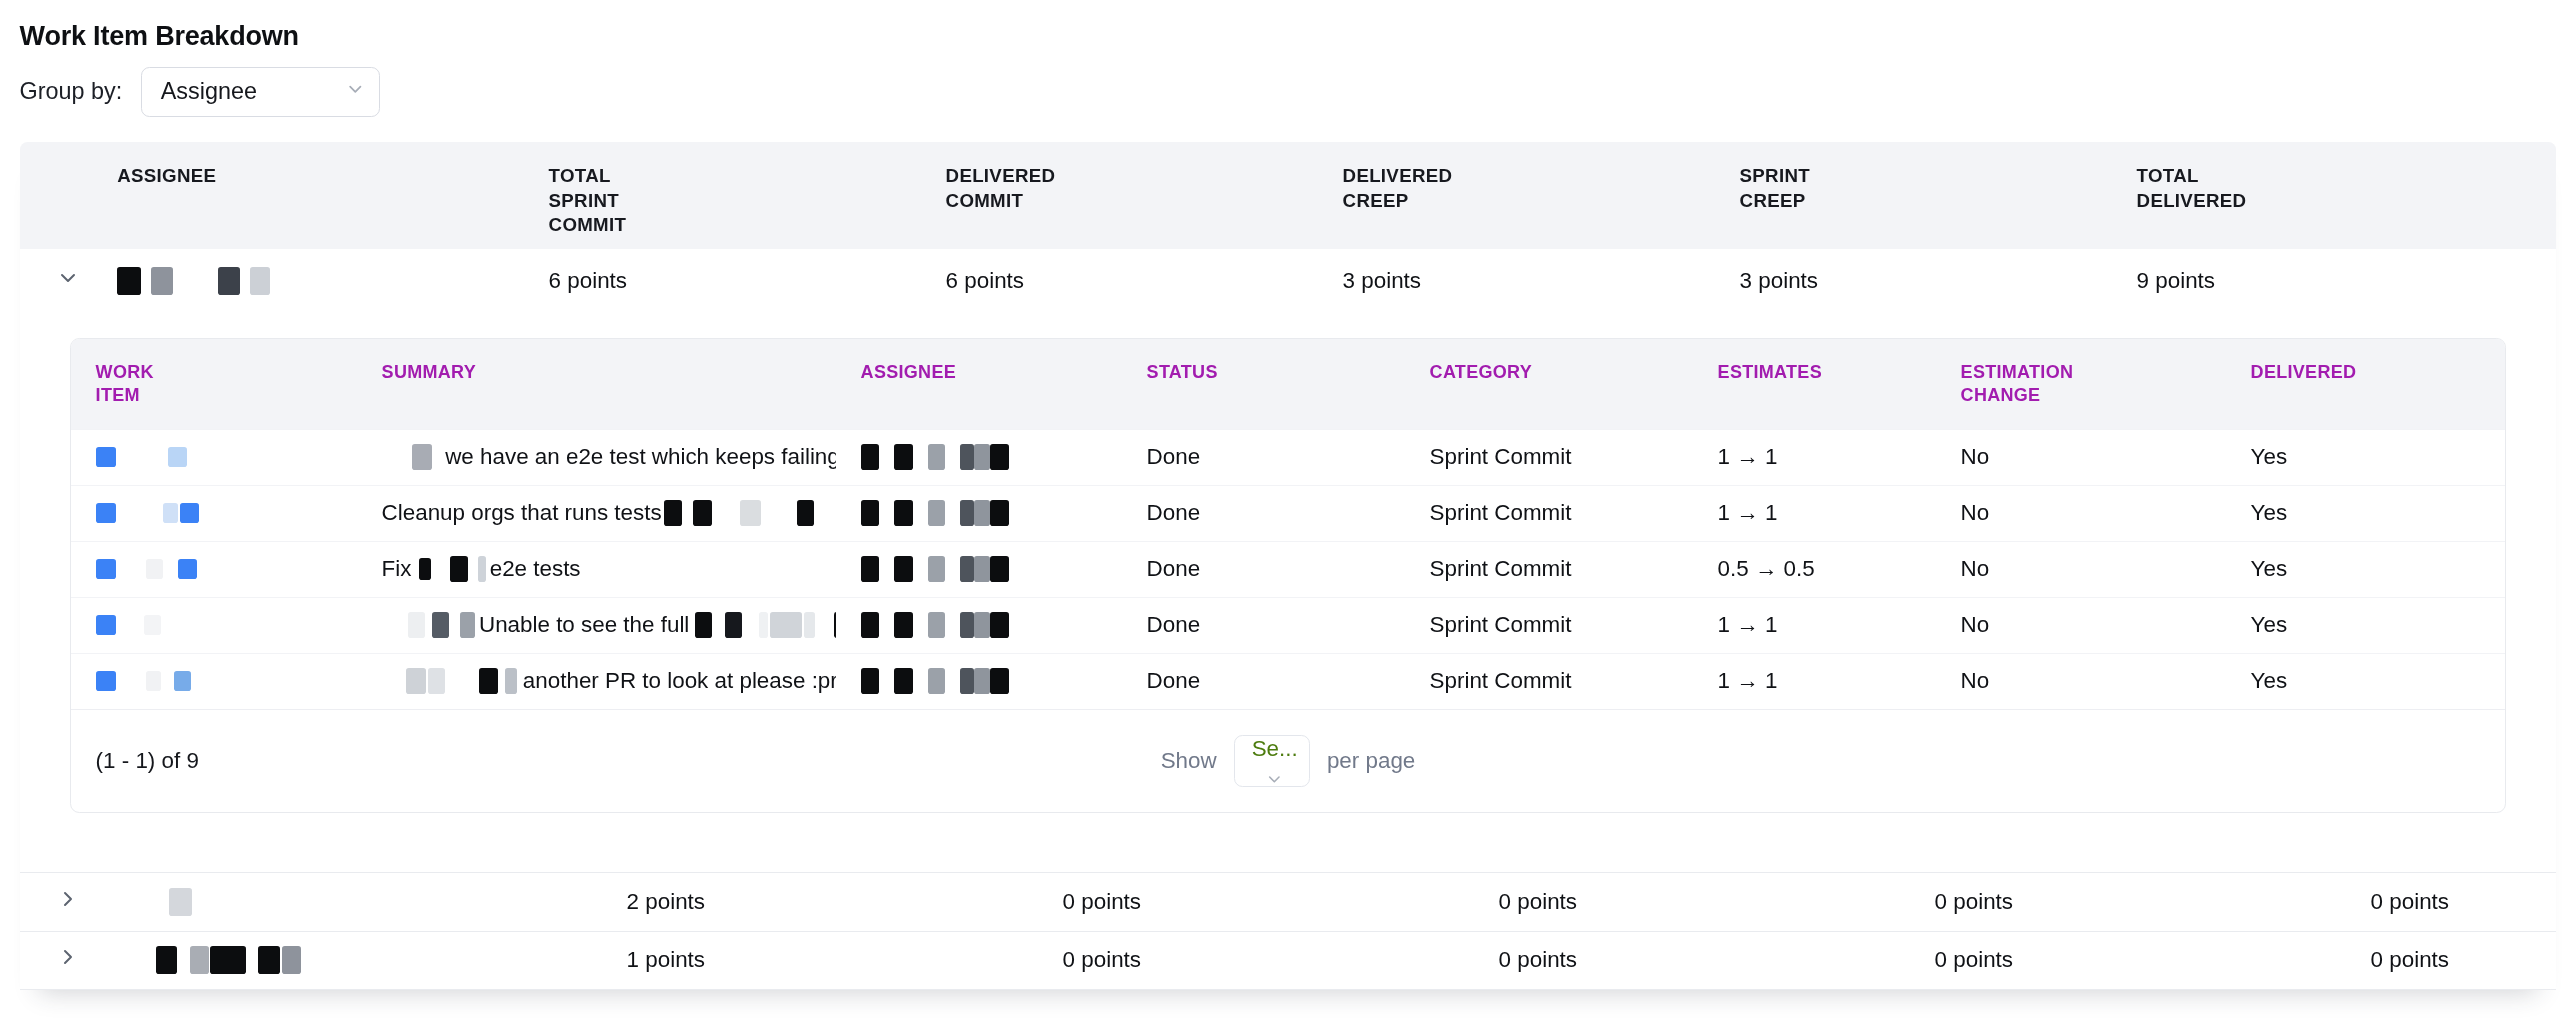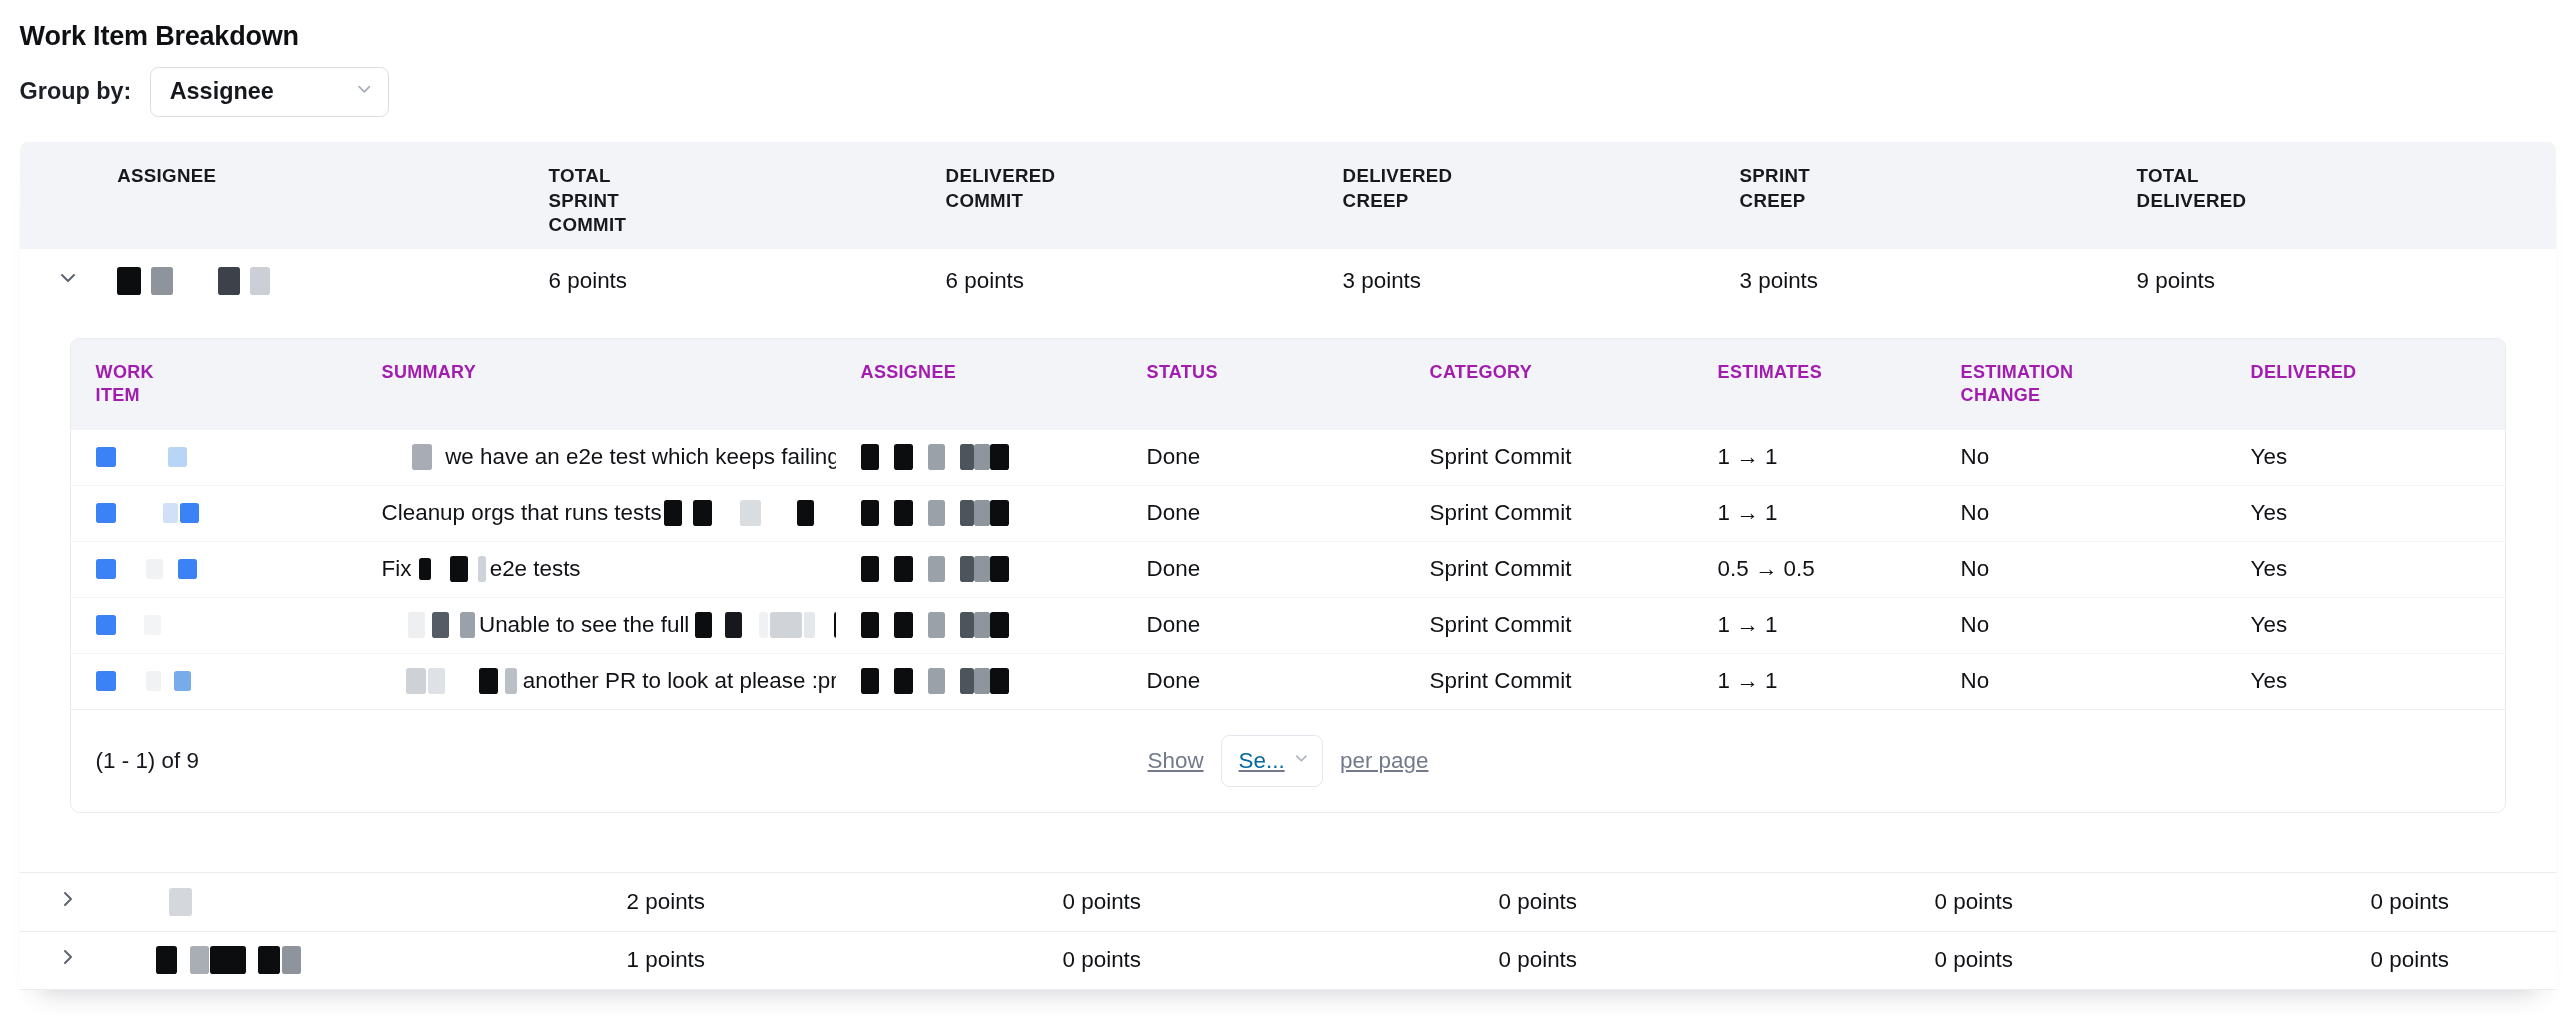--- a/index.html
+++ b/index.html
@@ -3,21 +3,21 @@
 <meta charset="utf-8">
 <style>
   * { box-sizing: border-box; }
   html,body { margin:0; padding:0; }
   body {
     width:2576px; height:1032px; background:#ffffff; overflow:hidden;
     font-family:"Liberation Sans","DejaVu Sans",sans-serif; color:#15171c;
   }
   .page { padding:20.6px 19.6px 0 19.6px; }
   .title { font-size:27px; font-weight:700; margin:0; color:#0e1013; letter-spacing:-0.2px; }
-  .gb-row { margin-top:15px; display:flex; align-items:center; gap:18.7px;font-weight:bold; }
+  .gb-row { margin-top:15px; display:flex; align-items:center; gap:18.7px; }
   .gb-label { font-size:23.4px; color:#1c1f26; }
   .gb-select {
     width:239px; height:50px; border:1.4px solid #d9dce3; border-radius:8.4px; background:#fff;
     display:flex; align-items:center; justify-content:space-between; padding:0 13px 0 18.7px;
     font-size:23.4px; cursor:pointer;
   }
   .outer-table { margin-top:25px; position:relative; box-shadow:0 20.6px 24px -18.7px rgba(40,44,60,0.22); }
 
   .ot-header, .ot-row { display:grid; grid-template-columns:79px 450px 397px 397px 397px 397px 1fr; }
   .ot-header { height:107px; background:#f3f4f7; border-radius:7.5px 7.5px 0 0; padding-top:22.4px; }
@@ -46,23 +46,23 @@
   .range { font-size:22.4px; color:#15171c; }
   .pager { display:flex; align-items:stretch; height:56px; border:1.4px solid #e8eaee; border-radius:29px;
            overflow:hidden; background:#fff; box-shadow:0 2.8px 5.6px rgba(40,44,60,0.06); }
   .pager button { background:none; border:none; font-family:inherit; cursor:pointer; }
   .pager-prev { padding:0 28px; color:#a9aeb8; font-size:22.4px; display:flex; align-items:center; }
   .pager-page { width:58px; display:flex; align-items:center; justify-content:center;
                 font-size:22.4px; color:#2e7ce0; border-left:0.9px solid #f0f1f4; }
   .pager-page.active { background:#3b82f6; color:#ffffff; border-left:none; }
   .pager-next { padding:0 26px; color:#2e7ce0; font-size:22.4px; border-left:0.9px solid #f0f1f4;
                 display:flex; align-items:center; }
-  .show-group { justify-self:end; display:flex; align-items:center; gap:17px; font-size:22.4px; color:#71798a;text-decoration:underline; }
+  .show-group { justify-self:end; display:flex; align-items:center; gap:17px; font-size:22.4px; color:#71798a; }
   .size-select { height:52px; border:1.4px solid #e3e6ec; border-radius:8.4px; background:#fff; cursor:pointer;
-                 display:flex; align-items:center; gap:7.5px; padding:0 11.2px 0 17px; color:#0369a1; }
+                 display:flex; align-items:center; gap:7.5px; padding:0 11.2px 0 17px; color:#4d7c0f;flex-direction:column; }
   .sum-text { white-space:pre; }
 </style>
 </head>
 <body>
 
 <div class="page">
   <h1 class="title">Work Item Breakdown</h1>
 
   <div class="gb-row">
     <span class="gb-label">Group by:</span>

